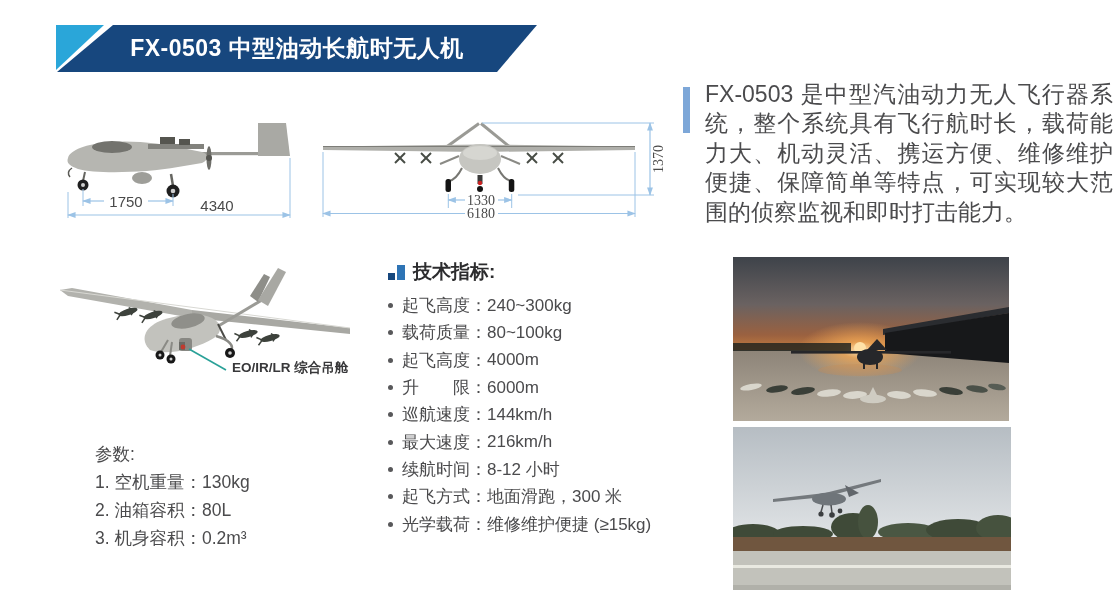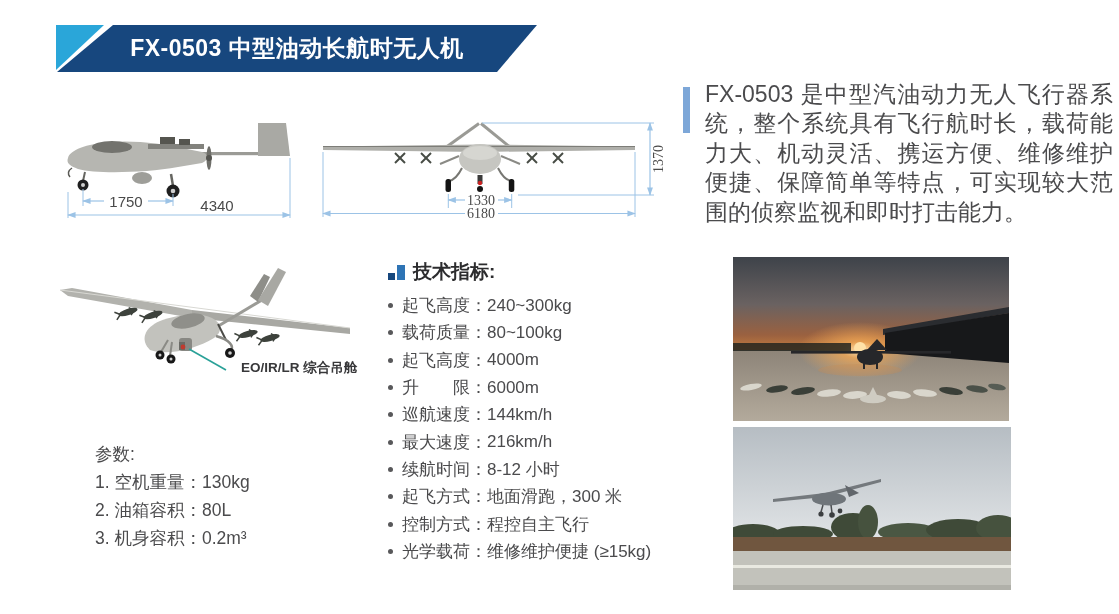--- a/index.html
+++ b/index.html
@@ -25,21 +25,21 @@
 
   
   .svg-abs{position:absolute;}
   .dimline{stroke:var(--dim);stroke-width:1.2;fill:none;}
   .extline{stroke:var(--dim);stroke-width:1;fill:none;}
   .dimfill{fill:var(--dim);}
   .dimnum-sans{font-family:"Liberation Sans",sans-serif;font-size:15px;fill:var(--dimtext);text-anchor:middle;}
   .dimnum-serif{font-family:"Liberation Serif","DejaVu Serif",serif;font-size:14px;fill:var(--dimtext);text-anchor:middle;}
 
   
-  .callout-label{position:absolute;left:241px;top:359px;font-size:13.5px;font-weight:bold;color:#38383a;}
+  .callout-label{position:absolute;left:232px;top:359px;font-size:13.5px;font-weight:bold;color:#38383a;}
 
   
   .params{position:absolute;left:95px;top:440px;color:var(--text);font-size:17.5px;}
   .params .ph{line-height:28px;}
   .param-row{line-height:28px;}
 
   
   .specs-head{position:absolute;left:388px;top:259px;display:flex;align-items:center;justify-content:space-between;}
   .sq-icon{display:flex;align-items:flex-end;margin-right:8px;}
   .sq-icon .s1{width:7px;height:7px;background:#16477d;margin-right:2px;}
@@ -255,25 +255,20 @@
       </li>
     <li class="spec-item">
         <span class="dot"></span>
         <span>续航时间：</span>
         <span>8-12 小时</span>
       </li>
     <li class="spec-item">
         <span class="dot"></span>
         <span>起飞方式：</span>
         <span>地面滑跑，300 米</span>
-      </li>
-    <li class="spec-item">
-        <span class="dot"></span>
-        <span>控制方式：</span>
-        <span>程控自主飞行</span>
       </li>
     <li class="spec-item">
         <span class="dot"></span>
         <span>光学载荷：</span>
         <span>维修维护便捷 (≥15kg)</span>
       </li>
   </ul>
 
   <div class="photo photo-top">
     <svg viewBox="0 0 276 164" preserveAspectRatio="none">

